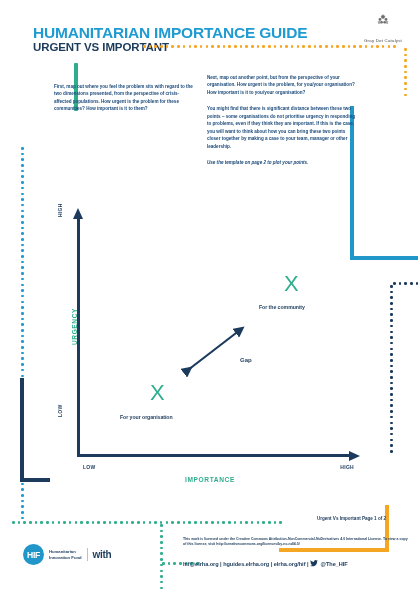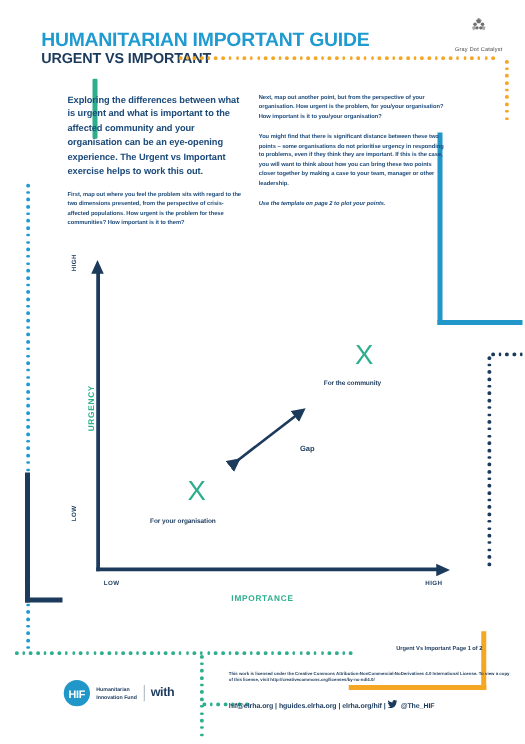--- a/index.html
+++ b/index.html
@@ -146,21 +146,21 @@
   
   .page-tag {
     position:absolute; right:34px; top:516px;
     font-size:4.6px; font-weight:700; color:#1b3a5c; letter-spacing:-.02px;
   }
   .foot-logo { position:absolute; left:23px; top:544px; display:flex; align-items:center; gap:5px; }
   .hif-circle {
     width:21px; height:21px; border-radius:50%;
     background:#2196c9; color:#fff;
     display:flex; align-items:center; justify-content:center;
-    font-size:8.6px; font-weight:700; letter-spacing:-.2px;margin-left:28px;
+    font-size:8.6px; font-weight:700; letter-spacing:-.2px;
   }
   .hif-words { font-size:4.2px; font-weight:700; color:#1b3a5c; line-height:1.25; }
   .hif-div { width:1px; height:13px; background:#b9c3cc; }
   .elrha { font-size:10px; font-weight:700; color:#1b3a5c; letter-spacing:-.3px; }
 
   .license {
     position:absolute; left:183px; top:537px; width:228px;
     font-size:3.5px; line-height:1.55; color:#1b3a5c; font-weight:600;
   }
   .contact {
@@ -168,21 +168,21 @@
     font-size:5.6px; font-weight:700; color:#1b3a5c; letter-spacing:-.05px;
     white-space:nowrap;
   }
   .tw-bird { display:inline-block; vertical-align:-1px; margin-right:1px; }
 </style>
 </head>
 <body>
 
 <div class="page">
 
-  <div class="hdr-title">HUMANITARIAN IMPORTANT GUIDE</div>
+  <div class="hdr-title">HUMANITARIAN IMPORTANCE GUIDE</div>
   <div class="hdr-sub">URGENT VS IMPORTANT</div>
 
   <div class="gdc">
     <svg class="gdc-mark" width="16" height="14" viewBox="0 0 16 14">
       <g fill="#6d6e71">
         <circle cx="8" cy="4" r="1.5"></circle>
           <circle cx="5" cy="6.4" r="1.4"></circle>
           <circle cx="11" cy="6.4" r="1.4"></circle>
         <circle cx="6.6" cy="9.2" r="1.3"></circle>
           <circle cx="9.6" cy="9.2" r="1.3"></circle>
@@ -431,21 +431,20 @@
       <span class="dot d-teal" style="background: rgb(47, 174, 142);"></span>
       <span class="dot d-teal" style="background: rgb(47, 174, 142);"></span>
       <span class="dot d-teal" style="background: rgb(47, 174, 142);"></span>
       <span class="dot d-teal" style="background: rgb(47, 174, 142);"></span>
       <span class="dot d-teal" style="background: rgb(47, 174, 142);"></span>
       <span class="dot d-teal" style="background: rgb(47, 174, 142);"></span>
       <span class="dot d-teal" style="background: rgb(47, 174, 142);"></span>
     </div>
 
   <div class="col-left">
-    <div class="lede">Exploring the differences between what is urgent and what is important to the affected community and your organisation can be an eye-opening experience. The Urgent vs Important exercise helps to work this out.</div>
     <div class="body-sm">First, map out where you feel the problem sits with regard to the two dimensions presented, from the perspective of crisis-affected populations. How urgent is the problem for these communities? How important is it to them?</div>
   </div>
 
   <div class="col-right">
     <div class="body-sm first">Next, map out another point, but from the perspective of your organisation. How urgent is the problem, for you/your organisation? How important is it to you/your organisation?</div>
     <div class="body-sm">You might find that there is significant distance between these two points – some organisations do not prioritise urgency in responding to problems, even if they think they are important. If this is the case, you will want to think about how you can bring these two points closer together by making a case to your team, manager or other leadership.</div>
     <div class="body-sm body-it">Use the template on page 2 to plot your points.</div>
   </div>
 
   <div class="chart">

